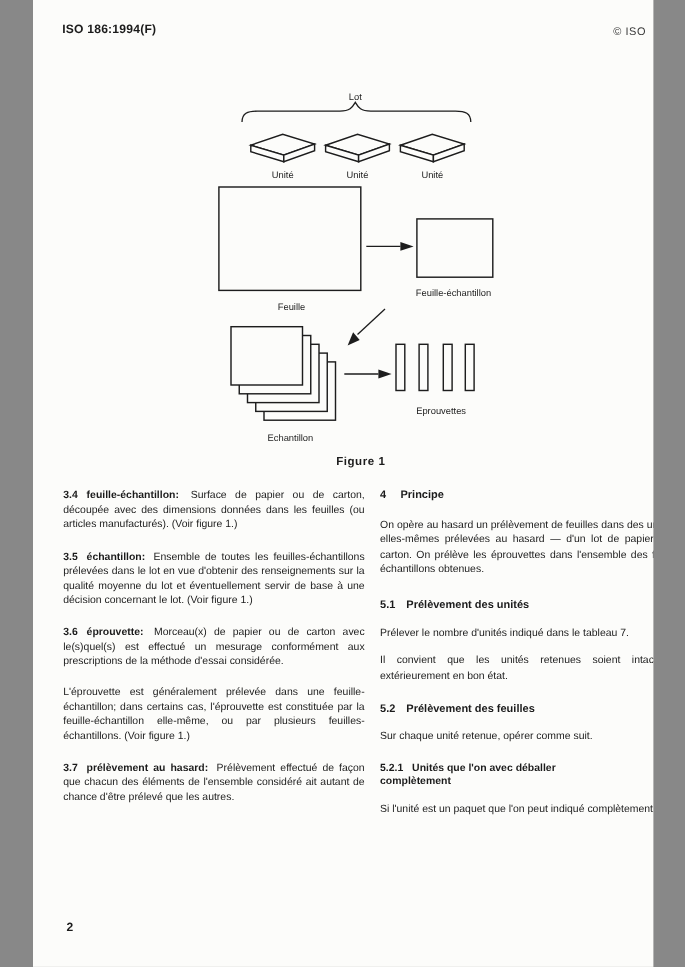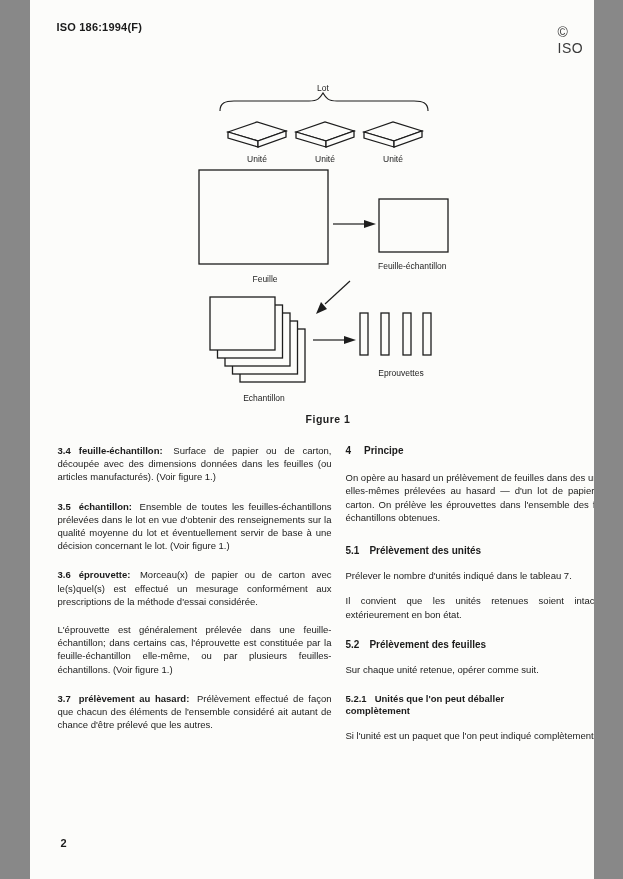--- a/index.html
+++ b/index.html
@@ -11,21 +11,21 @@
     color:#1b1b1b;
     overflow:hidden;
     margin:0 auto;
   }
   .hdr-left{
     position:absolute;left:27px;top:21px;
     font-size:11px;font-weight:700;letter-spacing:.2px;
   }
   .hdr-right{
     position:absolute;left:528px;top:24px;
-    font-size:14px;color:#3a3a3a;letter-spacing:.5px;
+    font-size:10px;color:#3a3a3a;letter-spacing:.5px;
   }
   .fig{position:absolute;left:150px;top:76px;}
   .fig text{fill:#1d1d1d;font-family:"Liberation Sans", sans-serif;font-size:8.5px;}
   .fig .cap{font-size:10.5px;font-weight:700;letter-spacing:.5px;}
   .fig .ln{stroke:#1d1d1d;stroke-width:1.2;fill:none;}
   .fig .shape{stroke:#1d1d1d;stroke-width:1.3;fill:#fcfcfa;}
   .fig .solid{fill:#1d1d1d;stroke:none;}
   .cols{
     position:absolute;left:28px;top:444px;width:568px;
     display:flex;gap:14px;
@@ -158,21 +158,21 @@
       </div>
       <p class="p" style="margin-bottom:12px">Prélever le nombre d'unités indiqué dans le tableau 7.</p>
       <p class="p" style="margin-bottom:17px">Il convient que les unités retenues soient intactes et extérieurement en bon état.</p>
 
       <div class="h2">
         <span class="hnum">5.2</span><span>Prélèvement des feuilles</span>
       </div>
       <p class="p" style="margin-bottom:17px">Sur chaque unité retenue, opérer comme suit.</p>
 
       <div class="h3">
-        <span class="hnum">5.2.1</span><span>Unités que l'on peut déballer complètement</span>
+        <span class="hnum">5.2.1</span><span>Unités que l'on avec déballer complètement</span>
       </div>
       <p class="p">Si l'unité est un paquet que l'on peut indiqué complètement.</p>
     </div>
 
   </div>
 
   <div class="page-num">2</div>
 
 </div>
 

